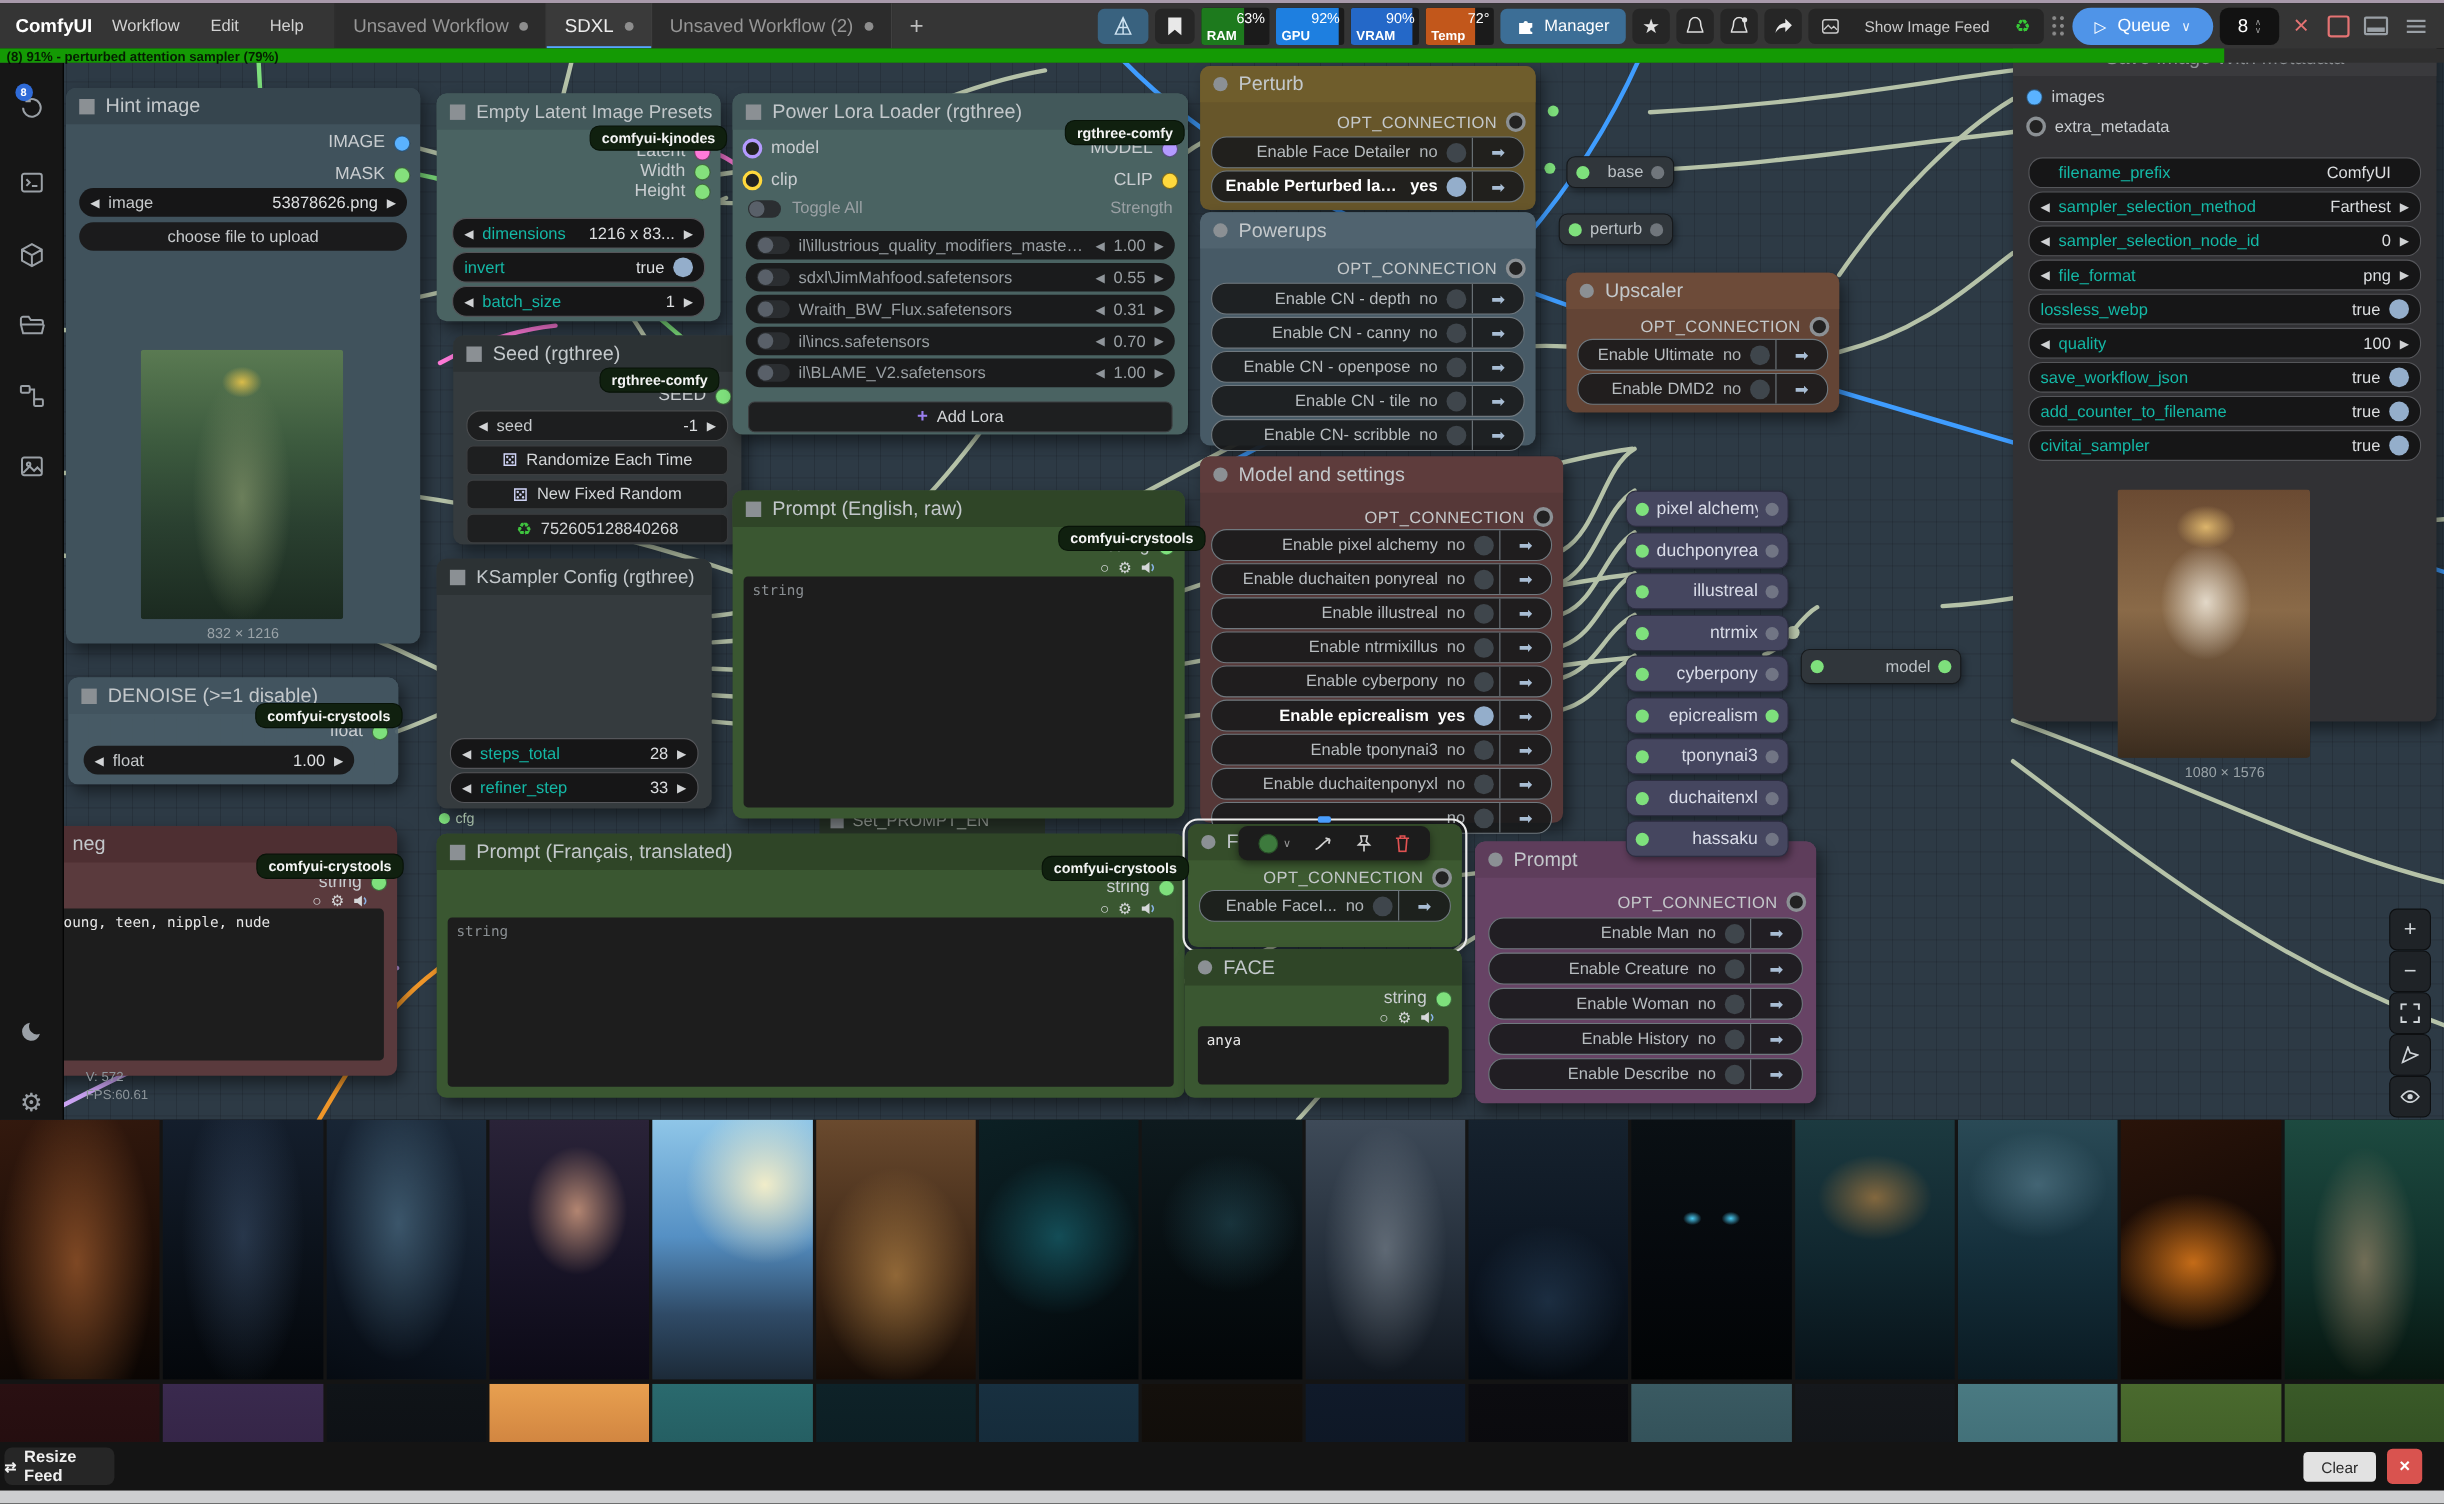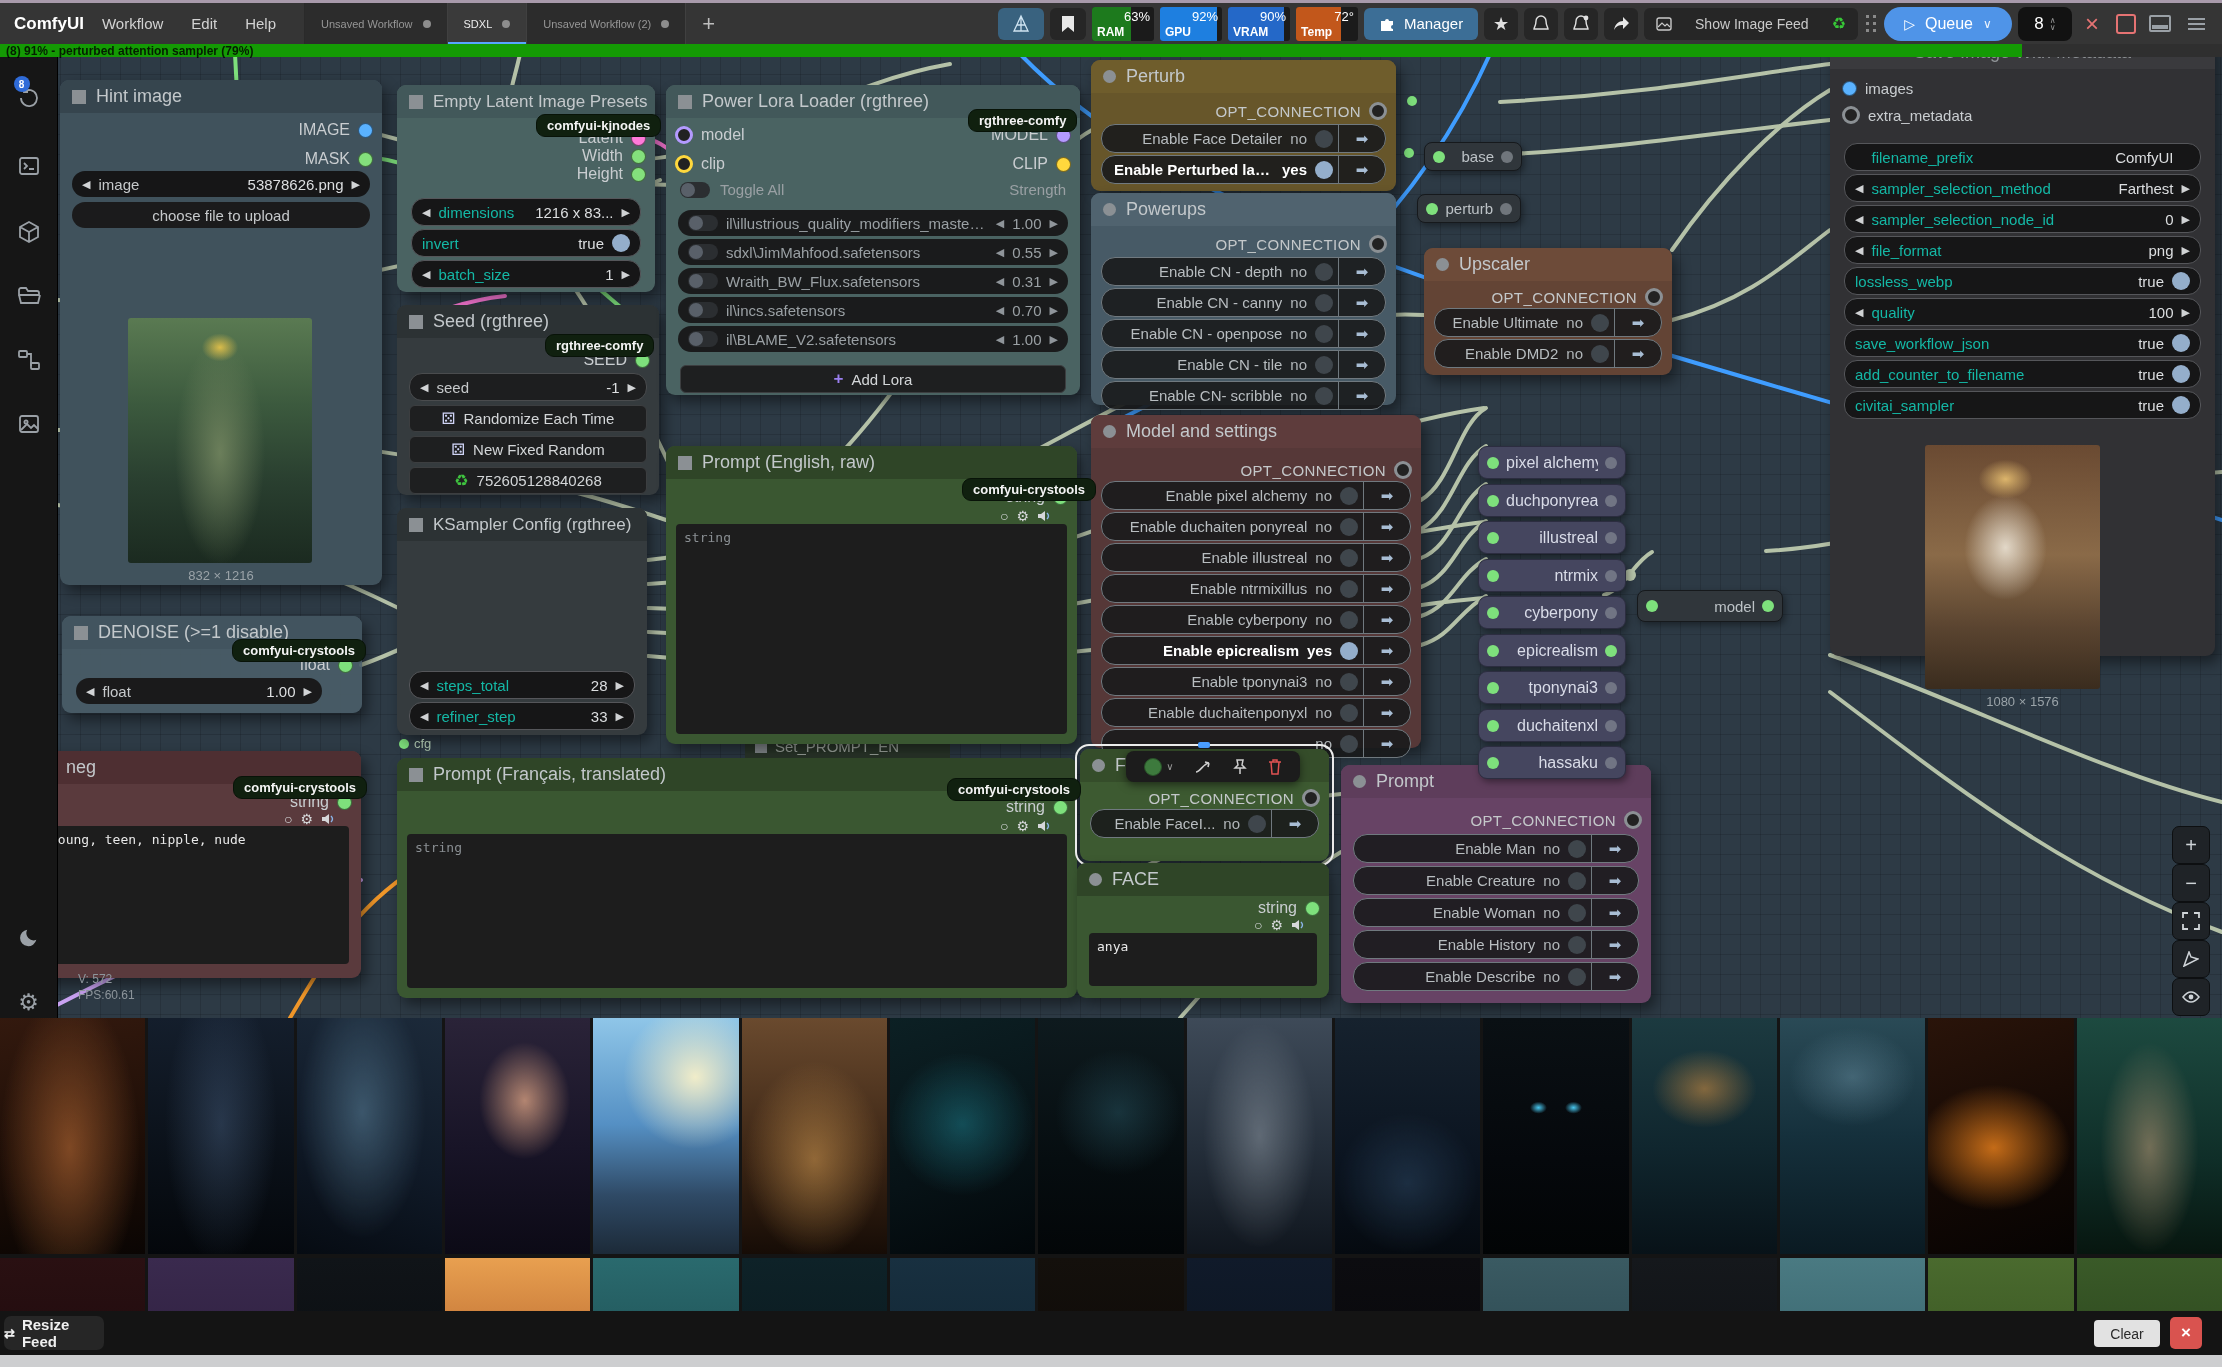--- a/index.html
+++ b/index.html
@@ -4,21 +4,21 @@
 <style>
   html,body{margin:0;padding:0;background:#000;}
   body{width:2222px;height:1367px;position:relative;overflow:hidden;font-family:"Liberation Sans",sans-serif;-webkit-font-smoothing:antialiased;}
   .abs{position:absolute;}
   
   #topstrip{left:0;top:0;width:100%;height:3px;background:#a89aab;z-index:7;}
   #menubar{left:0;top:3px;width:100%;height:41px;background:#353535;z-index:7;display:flex;align-items:center;}
   #brand{font-weight:bold;color:#fff;font-size:17px;margin:0 18px 0 14px;}
   .menu-item{color:#d2d2d2;font-size:15px;margin-right:28px;cursor:default;}
   #tabstrip{display:flex;height:41px;align-items:stretch;border-left:1px solid #2a2a2a;}
-  .tab{display:flex;align-items:center;gap:10px;padding:0 16px;background:#2c2c2c;border-right:1px solid #404040;color:#969696;font-size:11px;position:relative;}
+  .tab{display:flex;align-items:center;gap:10px;padding:0 16px;background:#2c2c2c;border-right:1px solid #404040;color:#969696;font-size:17px;position:relative;}
   .tab[data-active="true"]{background:#3a3a3a;color:#ececec;}
   .tab[data-active="true"]::after{content:"";position:absolute;left:0;right:0;bottom:0;height:2px;background:#58a6ff;}
   .tab .tdot{width:8px;height:8px;border-radius:50%;background:#8d8d8d;}
   #newtab{color:#bdbdbd;font-size:22px;padding:0 16px;display:flex;align-items:center;}
   #topright{display:flex;align-items:center;gap:6px;margin-left:auto;padding-right:10px;}
   .tbtn{height:32px;border-radius:6px;display:flex;align-items:center;justify-content:center;background:#262626;color:#d8d8d8;}
   #logo-btn{width:46px;background:#39627f;}
   #bookmark-btn{width:36px;}
   .mon{width:62px;height:34px;background:#1b1b1b;border-radius:3px;position:relative;overflow:hidden;}
   .mon .fill{position:absolute;left:0;top:0;bottom:0;}
@@ -253,21 +253,21 @@
           <span class="arr">◀</span>
           <span class="swl">batch_size</span>
           <span class="swv">1</span>
 
           <span class="arr">▶</span>
         </div>
 
     </div>
   </div>
 
-  <div class="node" style="left:397px;top:251px;width:262px;height:190px;background:#353b3e;">
+  <div class="node" style="left:412px;top:251px;width:262px;height:190px;background:#353b3e;">
     <div class="hd" style="background:#2c3234;">
         <span class="sq"></span>
         <span>Seed (rgthree)</span>
       </div>
     <div class="outs" style="top:46px;">
       <div class="outrow">
           <span>SEED</span>
           <span class="dot" style="background:#7ee07c;"></span>
         </div>
     </div>

